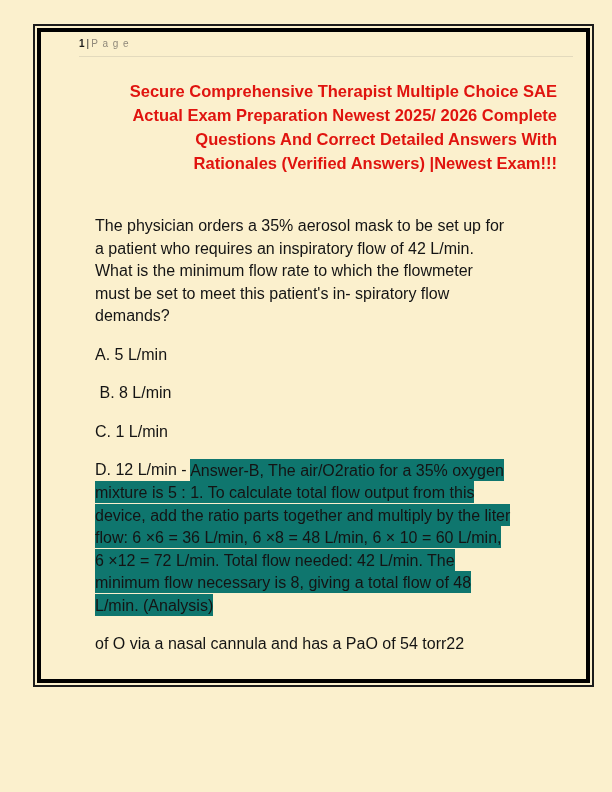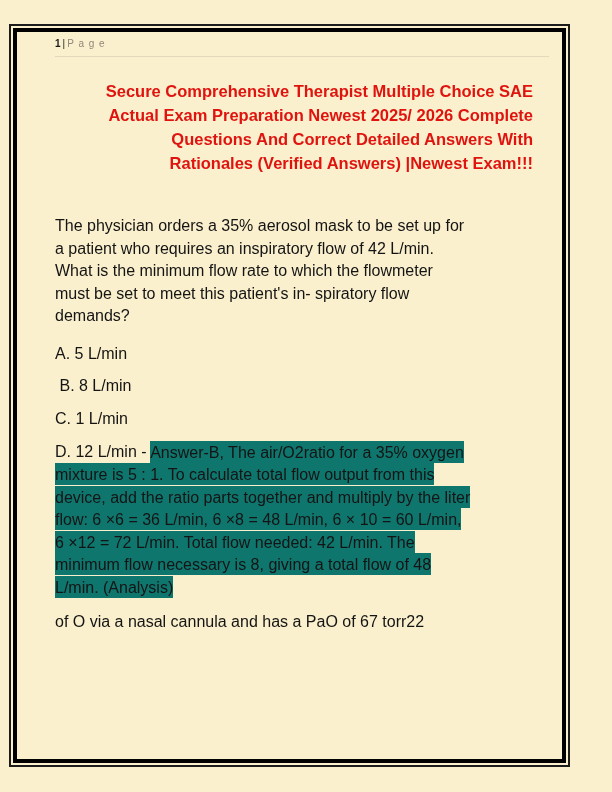--- a/index.html
+++ b/index.html
@@ -10,24 +10,24 @@
     width: 612px;
     height: 792px;
     position: relative;
     background: #fbf0cd;
     font-family: "Liberation Sans", sans-serif;
     color: #141414;
     overflow: hidden;
   }
   .frame {
     position: absolute;
-    left: 9px;
+    left: 33px;
     top: 24px;
     width: 561px;
-    height: 743px;
+    height: 663px;
     box-sizing: border-box;
     border: 2px solid #1c1c1c;
   }
   .frame-inner {
     position: absolute;
     inset: 2px;
     border: 4px solid #000000;
   }
   .content {
     position: absolute;
@@ -61,21 +61,21 @@
     font-weight: bold;
     font-size: 16.5px;
     line-height: 24px;
     color: #e0140f;
     white-space: pre-line;
   }
   .textcol {
     width: 478px;
   }
   p {
-    margin: 0;
+    margin: 16px;
     font-size: 16px;
     line-height: 22.5px;
     white-space: pre-line;
   }
   .question {
     margin-top: 40px;
   }
   .option {
     margin-top: 10px;
     white-space: pre-wrap;
@@ -127,19 +127,19 @@
         <p class="option">C. 1 L/min</p>
 
         <p class="answer-para"><span>D. 12 L/min - </span><mark class="hl">Answer-B, The air/O2ratio for a 35% oxygen
 mixture is 5 : 1. To calculate total flow output from this
 device, add the ratio parts together and multiply by the liter
 flow: 6 ×6 = 36 L/min, 6 ×8 = 48 L/min, 6 × 10 = 60 L/min,
 6 ×12 = 72 L/min. Total flow needed: 42 L/min. The
 minimum flow necessary is 8, giving a total flow of 48
 L/min. (Analysis)</mark></p>
 
-        <p class="q2-line2">of O via a nasal cannula and has a PaO of 67 torr22</p>
+        <p class="q2-line2">of O via a nasal cannula and has a PaO of 54 torr22</p>
 
       </div>
 
     </div>
   </div>
 </div>
 
 </body></html>

